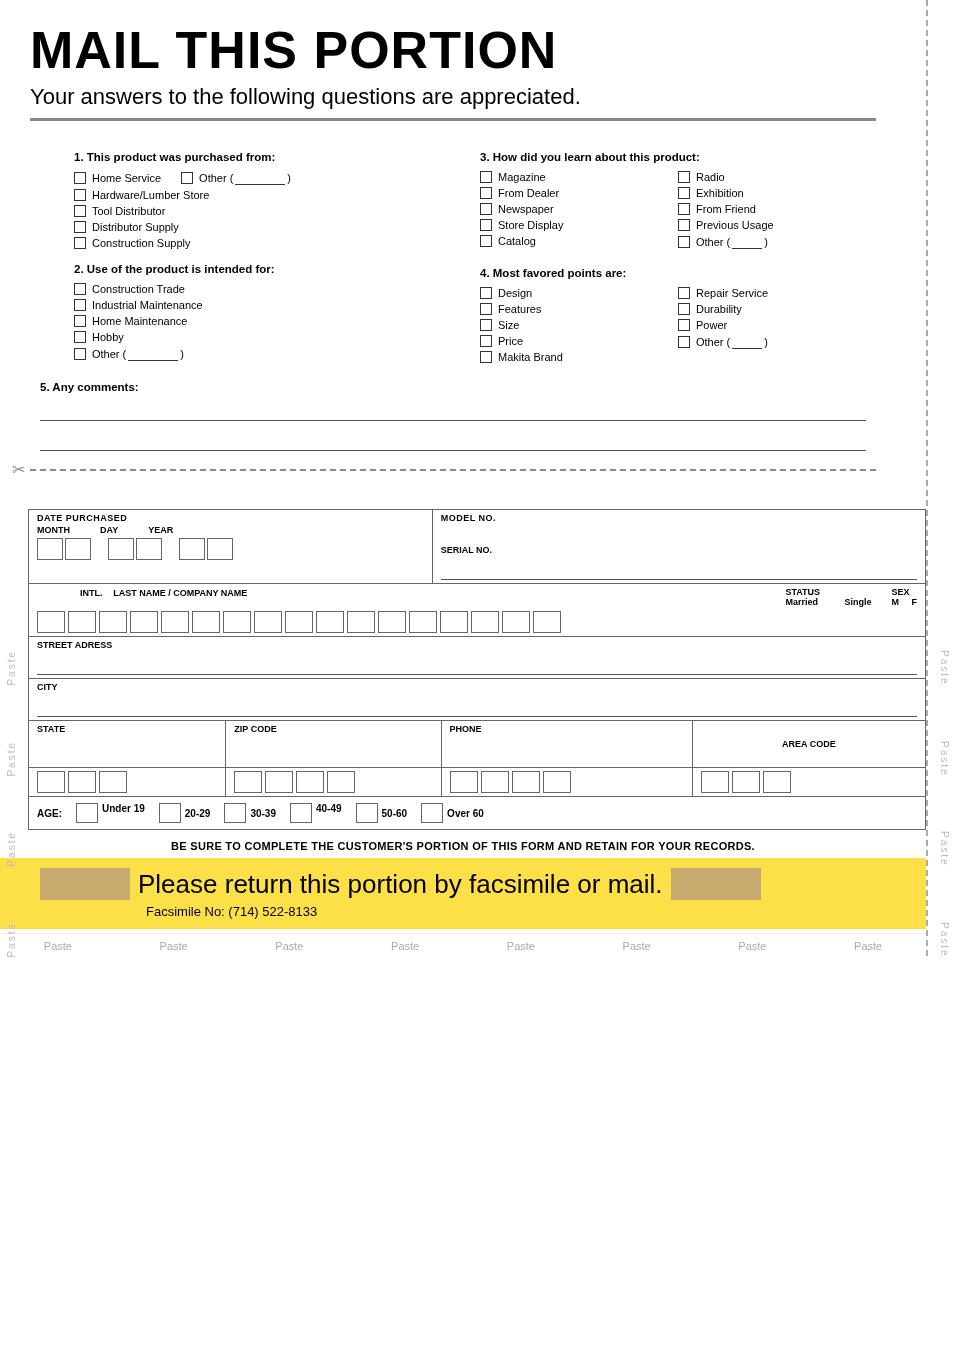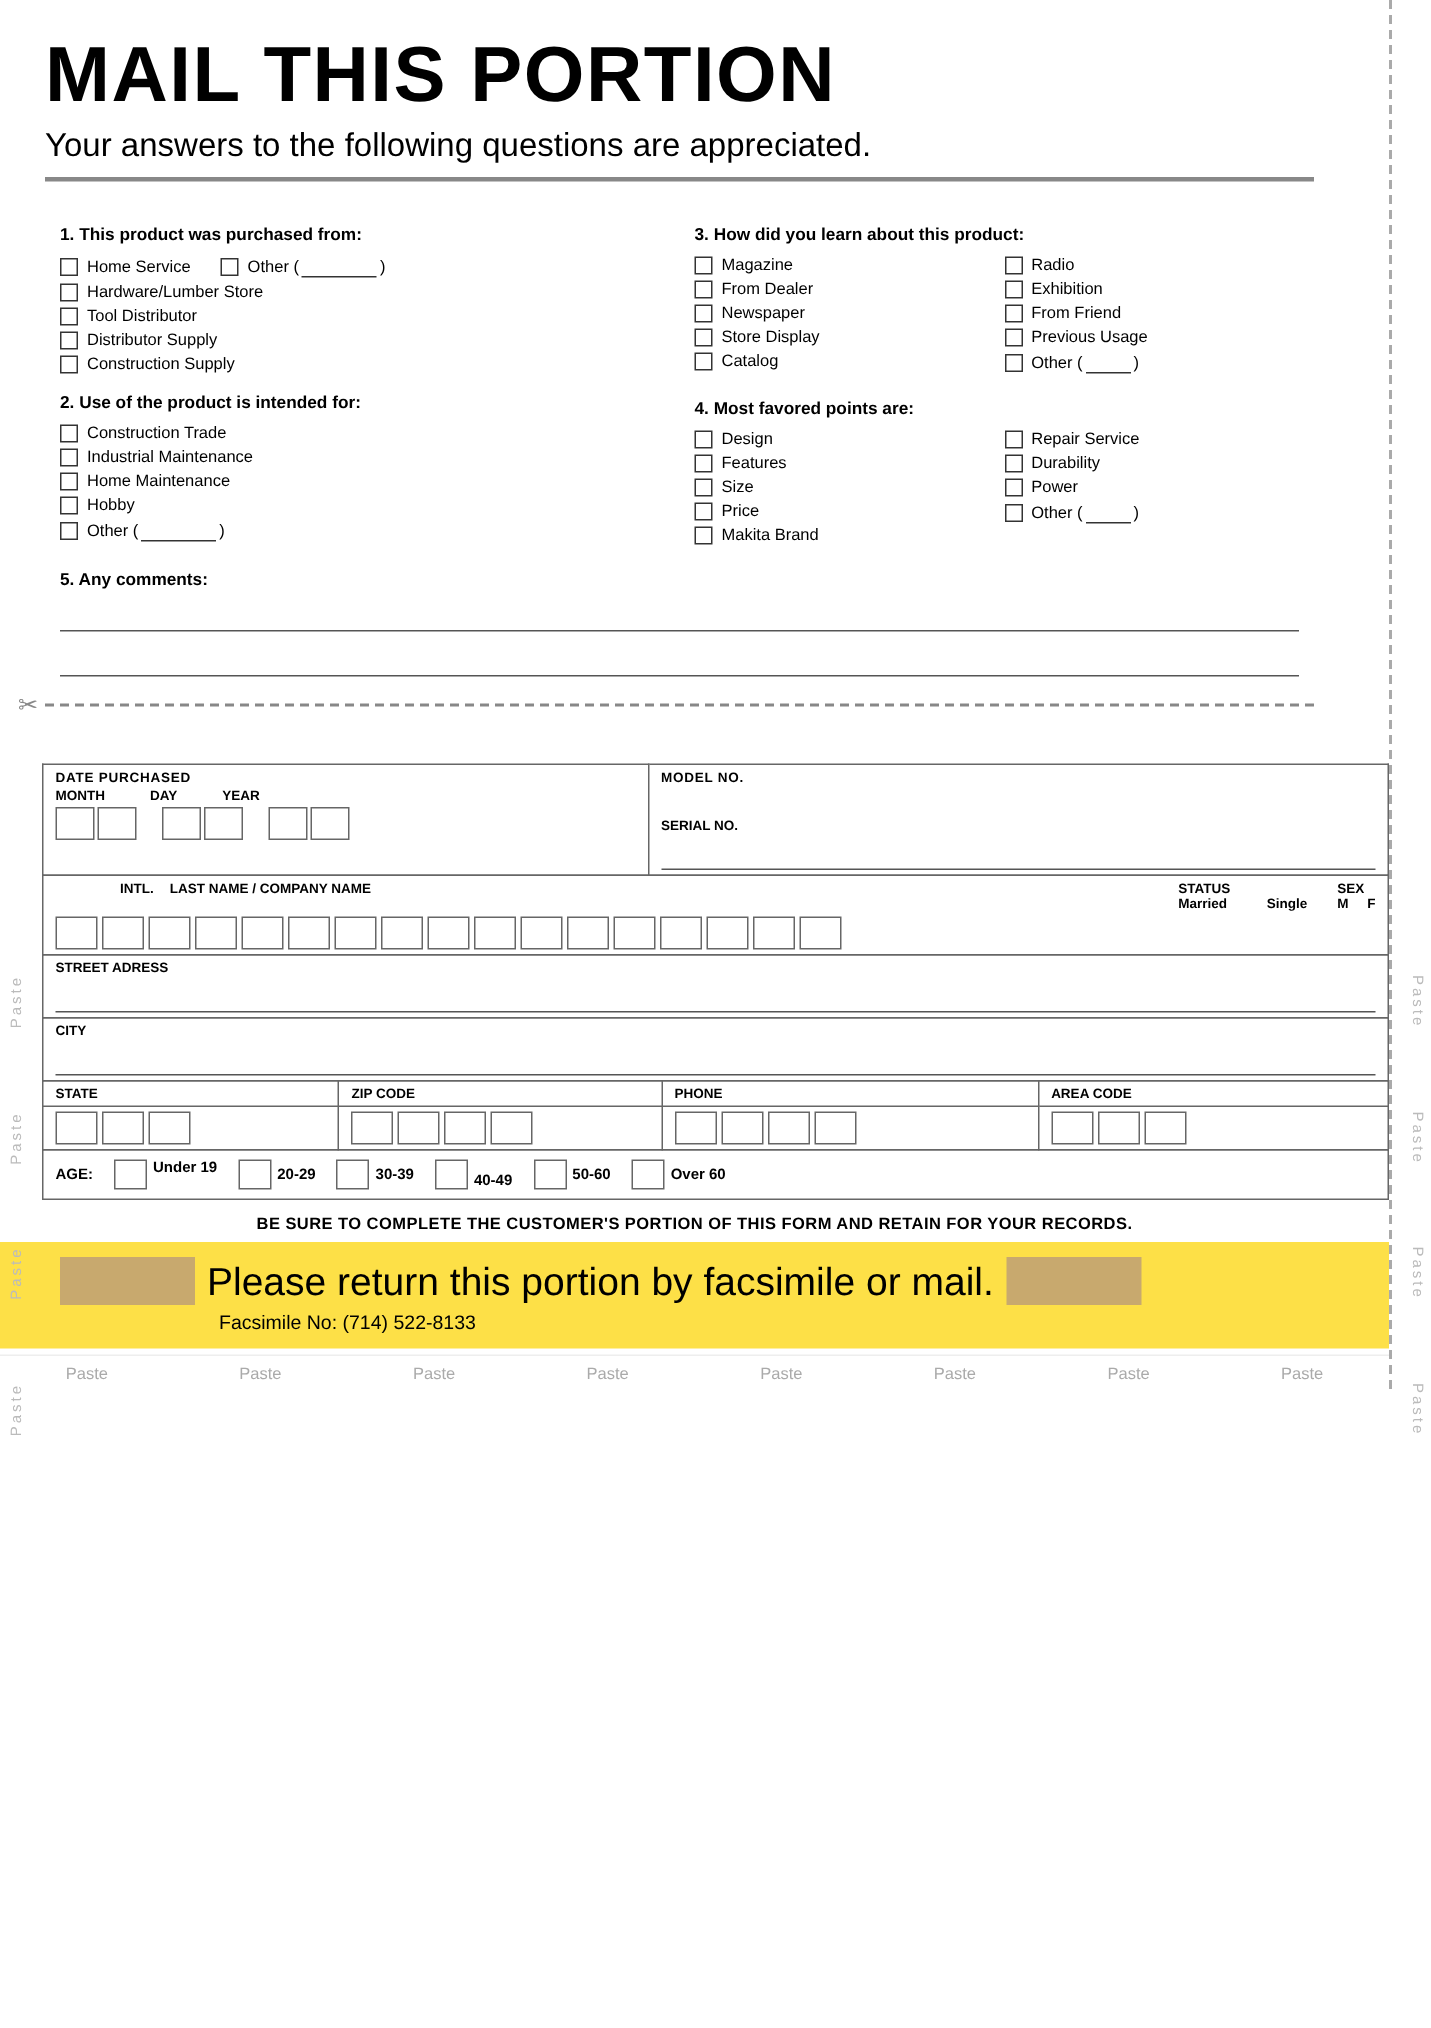--- a/index.html
+++ b/index.html
@@ -33,20 +33,21 @@
     }
 
     
     .questions-section {
       padding: 0 10px;
     }
 
     .two-col {
       display: flex;
       gap: 20px;
+      margin-left: 34px;
     }
 
     .col {
       flex: 1;
     }
 
     .question-title {
       font-size: 11.5px;
       font-weight: bold;
       margin-bottom: 8px;
@@ -464,21 +465,21 @@
           <tr>
         <td style="border:1px solid #666;padding:3px 8px;vertical-align:top;width:22%;">
           <div style="font-size:9px;font-weight:bold;">STATE</div>
         </td>
         <td style="border:1px solid #666;padding:3px 8px;vertical-align:top;width:24%;">
           <div style="font-size:9px;font-weight:bold;">ZIP CODE</div>
         </td>
         <td style="border:1px solid #666;padding:3px 8px;vertical-align:top;width:28%;">
           <div style="font-size:9px;font-weight:bold;">PHONE</div>
         </td>
-        <td style="border:1px solid #666;padding:3px 8px;vertical-align:top;">
+        <td style="border:1px solid #666;padding:18px 8px;vertical-align:top;text-align:center;">
           <div style="font-size:9px;font-weight:bold;white-space:nowrap;">AREA CODE</div>
         </td>
       </tr>
       <tr>
         <td style="border:1px solid #666;padding:3px 8px;">
           <div style="display:flex;gap:3px;">
             <div style="border:1px solid #666;width:28px;height:22px;"></div>
             <div style="border:1px solid #666;width:28px;height:22px;"></div>
             <div style="border:1px solid #666;width:28px;height:22px;"></div>
           </div>
@@ -521,21 +522,21 @@
               <span>Under 19</span>
             </div>
             <div style="display:flex;align-items:center;gap:4px;">
               <div style="border:1px solid #666;width:22px;height:20px;"></div>
               <span>20-29</span>
             </div>
             <div style="display:flex;align-items:center;gap:4px;">
               <div style="border:1px solid #666;width:22px;height:20px;"></div>
               <span>30-39</span>
             </div>
-            <div style="display:flex;align-items:flex-end;gap:4px;">
+            <div style="display:flex;align-items:flex-start;gap:4px;">
               <div style="border:1px solid #666;width:22px;height:20px;"></div>
               <span>40-49</span>
             </div>
             <div style="display:flex;align-items:center;gap:4px;">
               <div style="border:1px solid #666;width:22px;height:20px;"></div>
               <span>50-60</span>
             </div>
             <div style="display:flex;align-items:center;gap:4px;">
               <div style="border:1px solid #666;width:22px;height:20px;"></div>
               <span>Over 60</span>

